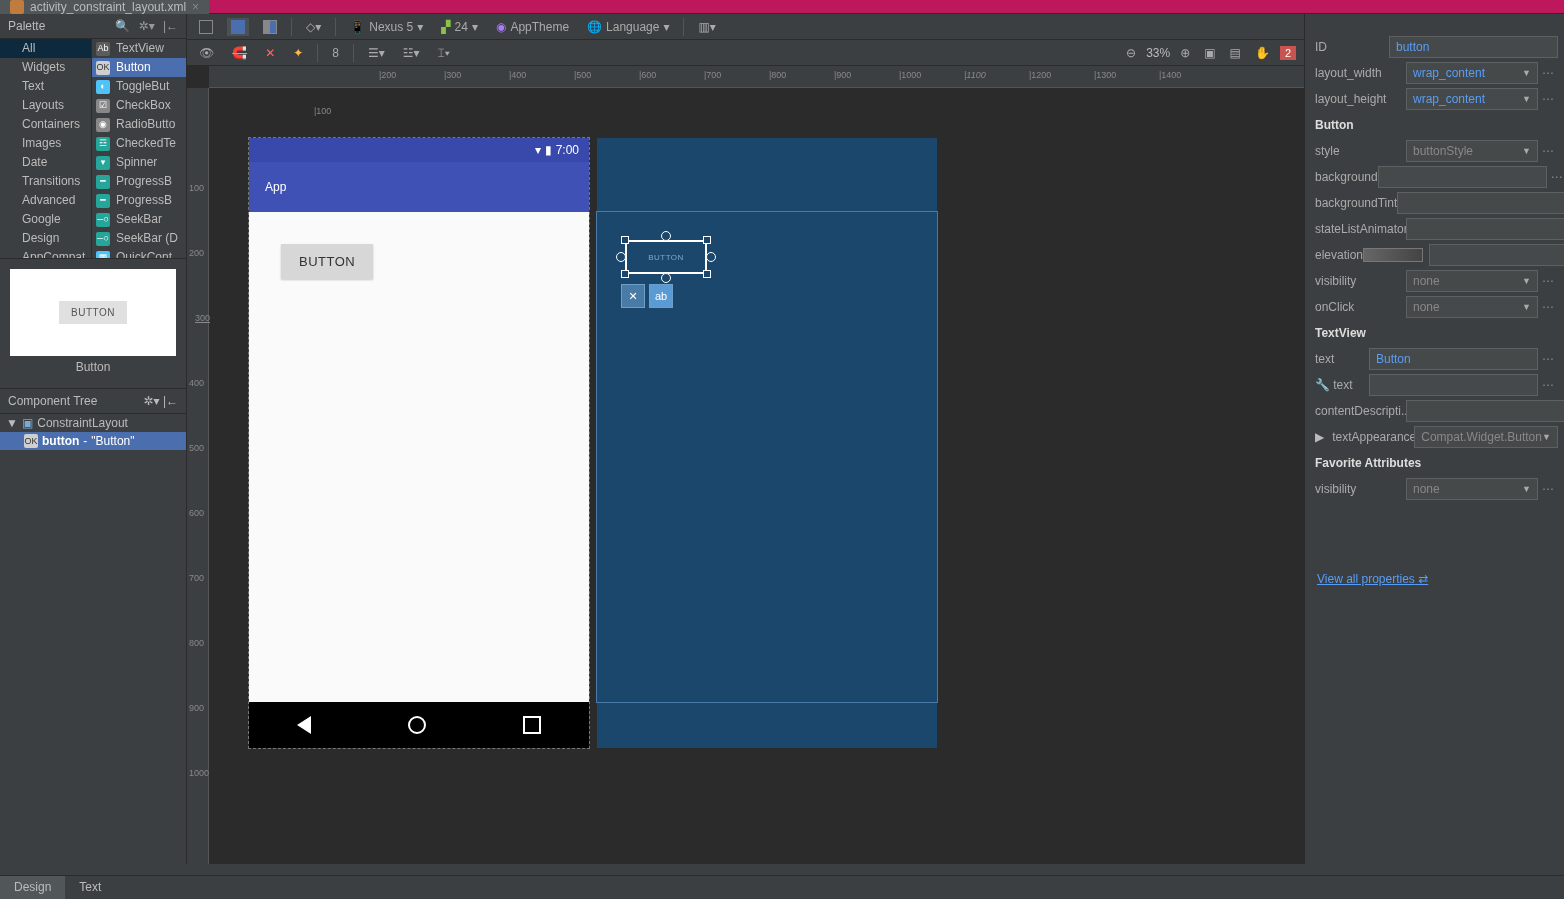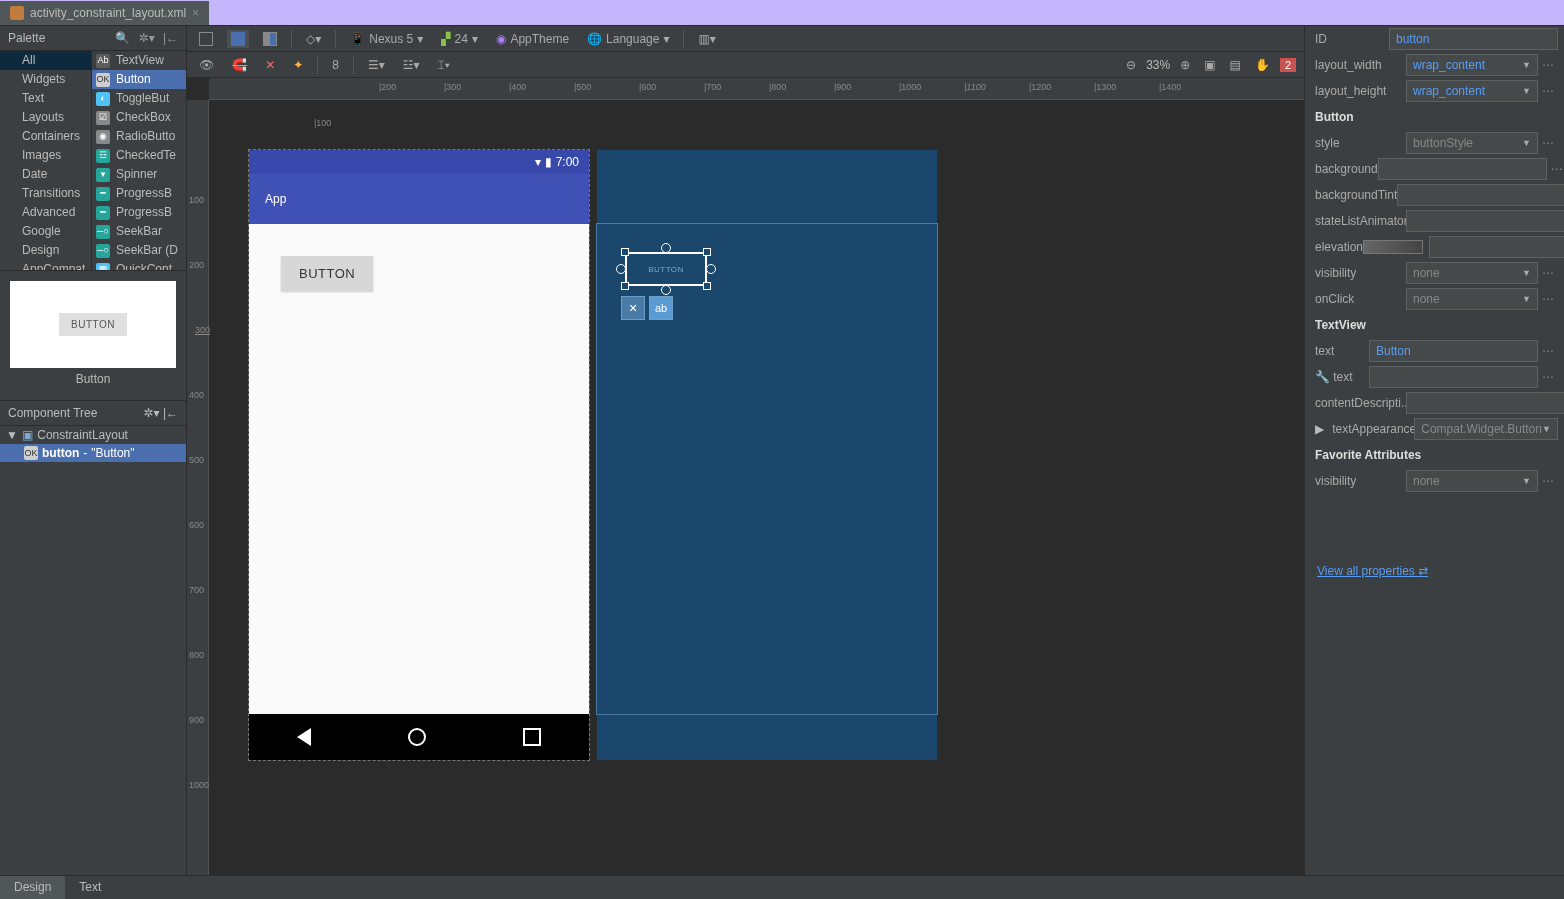--- a/index.html
+++ b/index.html
@@ -1,19 +1,19 @@
 <!DOCTYPE html>
 <html><head>
 <meta charset="utf-8">
 <style>
 * { margin:0; padding:0; box-sizing:border-box; font-family:"Segoe UI",Arial,sans-serif; font-size:12px; }
 body { background:#3c3f41; color:#bbbbbb; width:1564px; height:899px; overflow:hidden; }
 
 
-.file-tabs { height:26px; background:#c4b5fd; display:flex; align-items:center; border-bottom:1px solid #2b2b2b; }
+.file-tabs { height:14px; background:#be185d; display:flex; align-items:center; border-bottom:1px solid #2b2b2b; }
 .file-tab { height:24px; display:flex; align-items:center; padding:0 10px; background:#515658; gap:6px; }
 .file-tab .xml-icon { width:14px; height:14px; background:#c07c3f; border-radius:2px; display:inline-block; }
 .file-tab .close { color:#888; }
 
 
 .workspace { display:flex; height:850px; }
 .left-col { width:187px; display:flex; flex-direction:column; border-right:1px solid #2b2b2b; }
 .palette-hdr { height:25px; display:flex; align-items:center; justify-content:space-between; padding:0 8px; background:#3c3f41; border-bottom:1px solid #2b2b2b; }
 .palette-hdr .icons { display:flex; gap:8px; color:#999; }
 .palette-body { display:flex; height:220px; border-bottom:1px solid #2b2b2b; }
@@ -63,21 +63,21 @@
 .sel-box { position:absolute; inset:4px; border:2px solid #fff; display:flex; align-items:center; justify-content:center; color:#7aa9d4; font-size:8px; letter-spacing:0.5px; }
 .handle { position:absolute; width:8px; height:8px; background:#1a476b; border:1px solid #fff; }
 .anchor { position:absolute; width:10px; height:10px; border-radius:50%; background:#1a476b; border:1px solid #fff; }
 .bp-tools { position:absolute; left:24px; top:72px; display:flex; gap:4px; }
 .bp-tool { width:24px; height:24px; background:#4a7ba6; border:1px solid #6aa0ca; display:flex; align-items:center; justify-content:center; color:#fff; font-size:11px; }
 .bp-tool.sel { background:#5a9bd4; }
 
 
 .right-col { width:260px; border-left:1px solid #2b2b2b; display:flex; flex-direction:column; background:#3c3f41; }
 .props-hdr { height:26px; border-bottom:1px solid #2b2b2b; display:flex; align-items:center; justify-content:space-between; padding:0 8px; }
-.props-body { flex:1; overflow-y:auto; padding:0 6px; }
+.props-body { flex:1; overflow-y:auto; padding:0 6px;margin-top:20px; }
 .prop-row { display:flex; align-items:center; min-height:26px; }
 .prop-label { width:95px; color:#aaa; padding-left:4px; }
 .prop-input { flex:1; height:22px; background:#45494a; border:1px solid #5e6162; color:#589df6; padding:0 6px; }
 .prop-input.blank { color:#888; }
 .prop-select { flex:1; height:22px; background:#45494a; border:1px solid #5e6162; color:#589df6; padding:0 6px; display:flex; align-items:center; justify-content:space-between; }
 .prop-select .arrow { color:#aaa; font-size:9px; }
 .prop-section { font-weight:bold; color:#ddd; padding:6px 4px; }
 .dots { color:#888; padding:0 4px; cursor:pointer; }
 .constraint-widget { height:200px; display:flex; align-items:center; justify-content:center; position:relative; }
 .cw-outer { width:150px; height:90px; border-left:2px solid #589df6; border-right:2px solid #589df6; position:relative; border-top:2px solid #589df6; border-top-style: none; }

